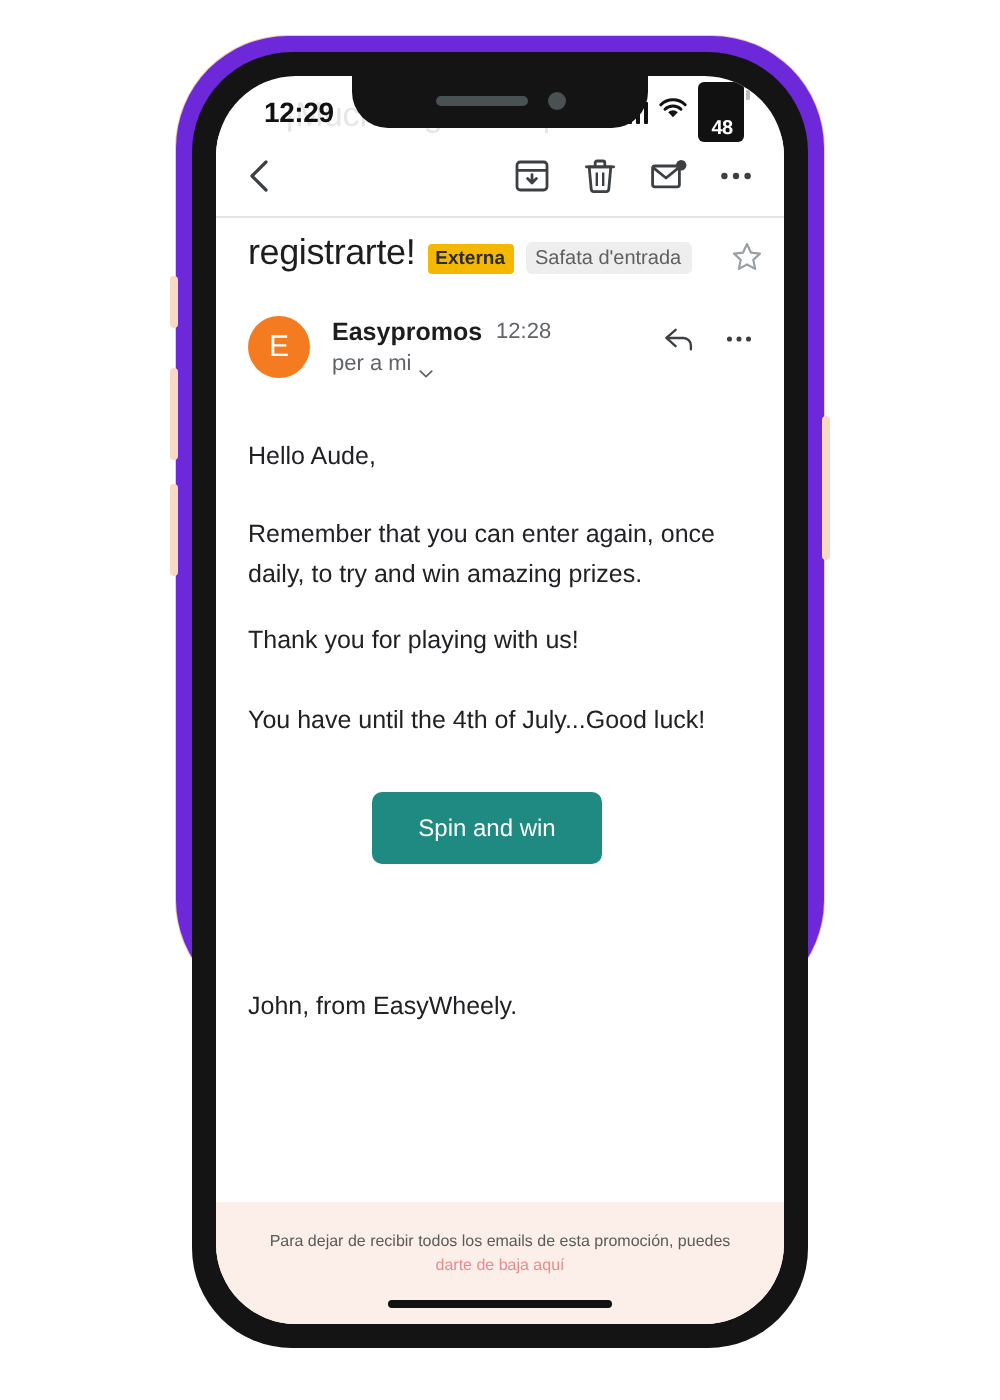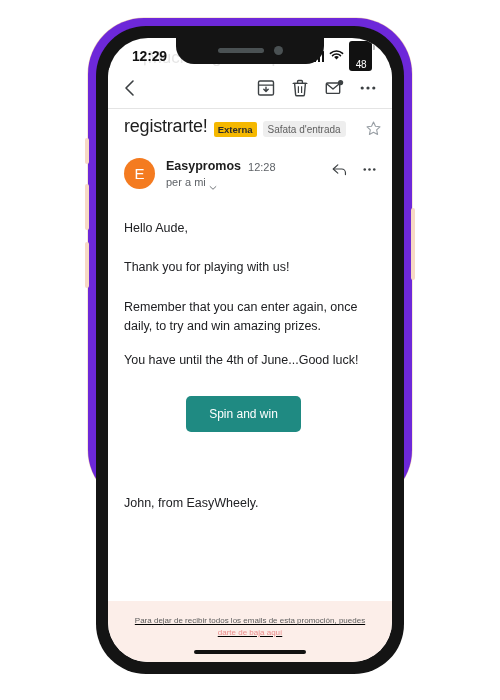--- a/index.html
+++ b/index.html
@@ -77,21 +77,21 @@
   }
   #status-right { display: flex; align-items: center; gap: 5px; }
   .sig-bars { display: flex; align-items: flex-end; gap: 1.5px; height: 11px; }
   .sig-bars i { display: block; width: 2.5px; background: #111; border-radius: 0.5px; }
   .sig-bars i:nth-child(1) { height: 4px; }
   .sig-bars i:nth-child(2) { height: 6px; }
   .sig-bars i:nth-child(3) { height: 8.5px; }
   .sig-bars i:nth-child(4) { height: 11px; }
   #battery {
     background: #111; color: #fff;
-    font-size: 10px; font-weight: normal;
+    font-size: 10px; font-weight: bold;
     border-radius: 3px;
     padding: 18px 3px 1px 4px;
     min-width: 23px; text-align: center;
     letter-spacing: -0.3px;
     position: relative;
   }
   #battery::after {
     content: ""; position: absolute;
     right: -3px; top: 4px;
     width: 2px; height: 5px;
@@ -157,21 +157,21 @@
     padding: 12px 14px 0 16px;
   }
   #avatar {
     width: 31px; height: 31px; border-radius: 50%;
     background: #f47b20; color: #ffffff;
     font-size: 15px;
     display: flex; align-items: center; justify-content: center;
     flex: none;
   }
   #sender-meta { margin-left: 11px; padding-top: 1px; }
-  #sender-line1 { display: flex; align-items: flex-end; gap: 7px; }
+  #sender-line1 { display: flex; align-items: center; gap: 7px; }
   #sender-name { font-size: 12.5px; font-weight: bold; color: #1d1d1d; }
   #sender-time { font-size: 11px; color: #5f6368; }
   #sender-line2 { display: flex; align-items: center; gap: 3px; margin-top: 3px; }
   #recipient { font-size: 11px; color: #5f6368; }
   #recipient-caret { width: 8px; height: 8px; display: block; }
   #sender-actions { margin-left: auto; display: flex; align-items: center; gap: 13px; padding-top: 3px; }
   .sa-icon { width: 17px; height: 17px; display: block; }
 
   
   #email-body {
@@ -198,21 +198,20 @@
   #signature { padding-top: 62px; }
 
   
   #email-footer {
     position: absolute;
     left: 0; bottom: 0;
     width: 100%;
     background: #fceee9;
     padding: 14px 16px 0 16px;
     text-align: center;
-    text-decoration: underline;
   }
   #footer-text {
     font-size: 8px; color: #5a5a5a;
     line-height: 1.45;
   }
   #footer-link {
     font-size: 8px; color: #e98b8b;
     text-decoration: none;
     display: block; margin-top: 1px;
   }
@@ -341,23 +340,23 @@
               <circle cx="4.4" cy="10" r="1.5" fill="#3c4043"></circle>
               <circle cx="10" cy="10" r="1.5" fill="#3c4043"></circle>
               <circle cx="15.6" cy="10" r="1.5" fill="#3c4043"></circle>
             </svg>
           </span>
         </div>
       </div>
 
       <div id="email-body">
         <p class="body-p gap-lg">Hello Aude,</p>
+        <p class="body-p">Remember that you can enter again, once daily, to try and win amazing prizes.</p>
         <p class="body-p gap-lg">Thank you for playing with us!</p>
-        <p class="body-p">Remember that you can enter again, once daily, to try and win amazing prizes.</p>
-        <p class="body-p">You have until the 4th of June...Good luck!</p>
+        <p class="body-p">You have until the 4th of July...Good luck!</p>
 
         <div id="cta-wrap">
           <button id="cta-button">Spin and win</button>
         </div>
 
         <div id="signature">
           <p class="body-p">John, from EasyWheely.</p>
         </div>
       </div>
 

